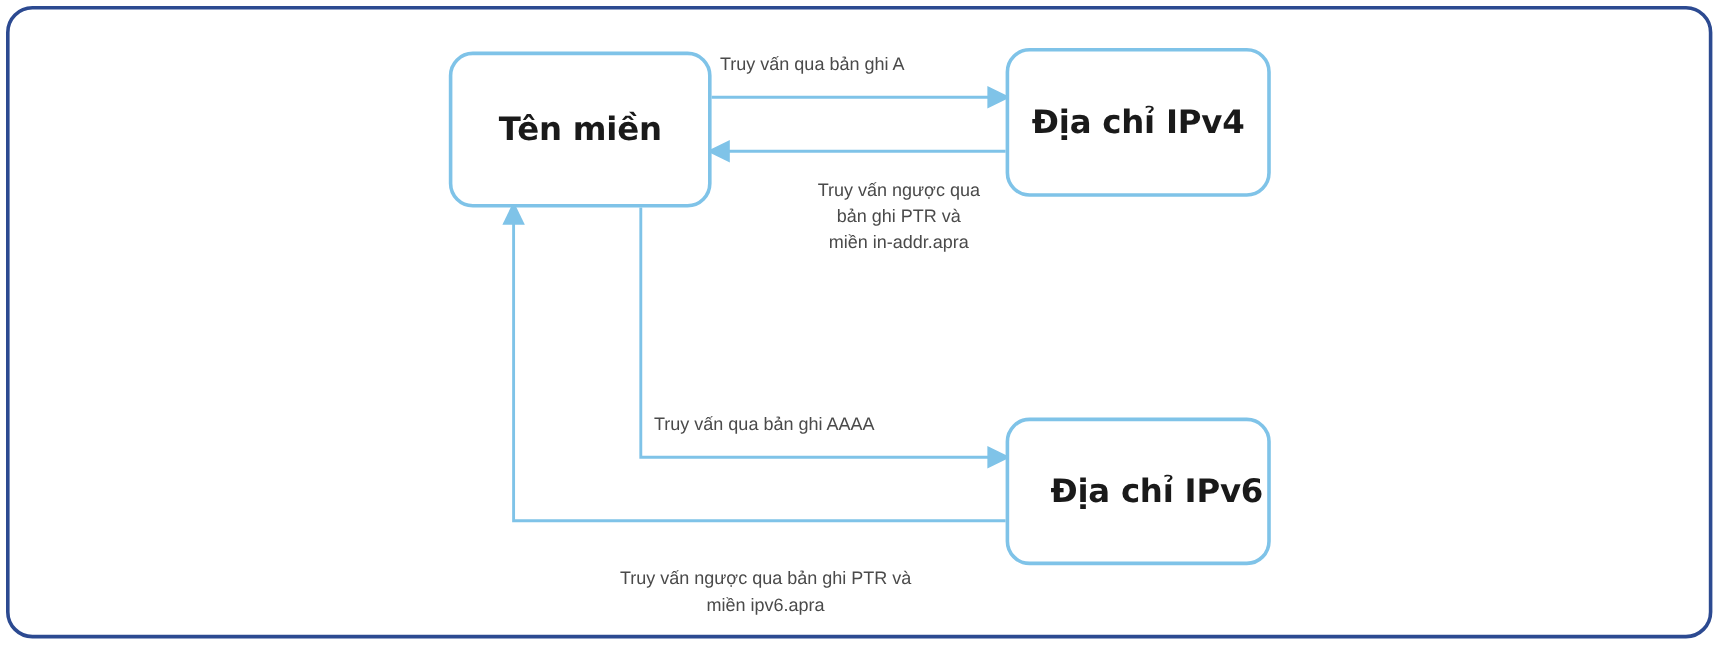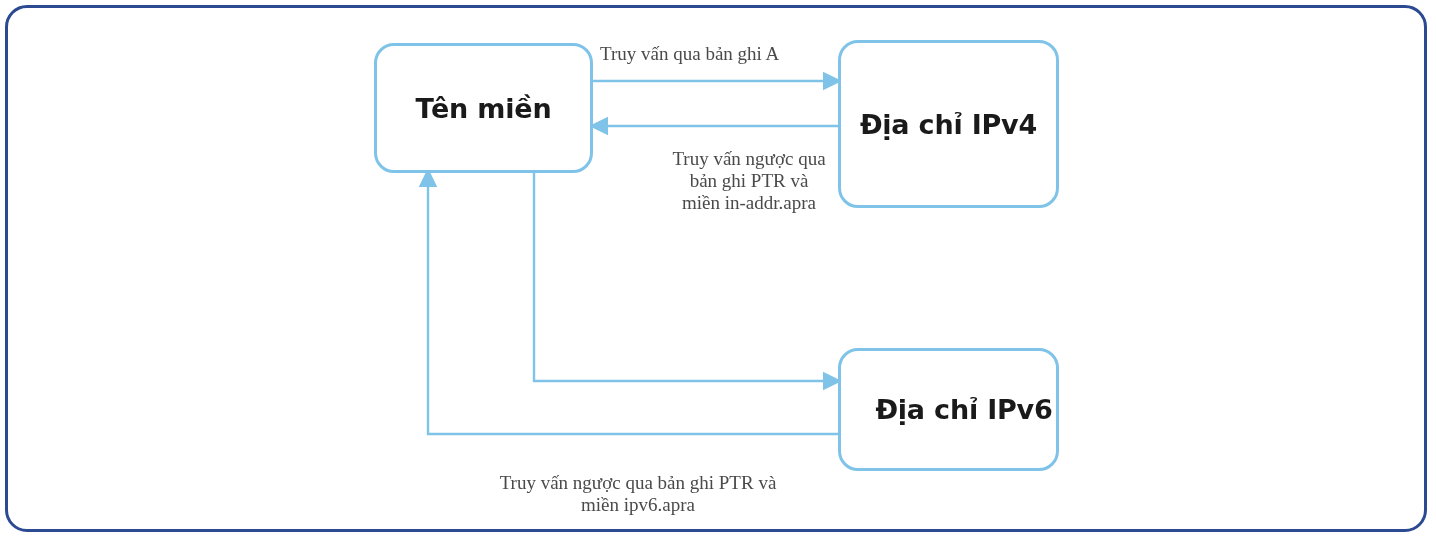--- a/index.html
+++ b/index.html
@@ -56,33 +56,33 @@
   #node-domain {
     left: 374px;
     top: 43px;
     width: 219px;
     height: 130px;
   }
   #node-ipv4 {
     left: 838px;
     top: 40px;
     width: 221px;
-    height: 168px;
+    height: 124px;
   }
   #node-ipv6 {
     left: 838px;
     top: 348px;
     width: 221px;
     height: 123px;
     padding-left: 31px;
   }
   .edge-label {
     position: absolute;
-    font-family: Liberation Serif, serif;
-    font-size: 19px;
+    font-family: Liberation Sans, sans-serif;
+    font-size: 15px;
     color: #4A4A4A;
     line-height: 22px;
     text-align: center;
     white-space: pre-line;
   }
   #label-a {
     left: 600px;
     top: 43px;
     width: 232px;
     text-align: left;
@@ -138,17 +138,18 @@
   <div class="node" id="node-ipv6">
     <span class="node-label">Địa chỉ IPv6</span>
   </div>
 
   <div class="edge-label" id="label-a">Truy vấn qua bản ghi A</div>
 
   <div class="edge-label" id="label-ptr4">Truy vấn ngược qua
 bản ghi PTR và
 miền in-addr.apra</div>
 
+  <div class="edge-label" id="label-aaaa">Truy vấn qua bản ghi AAAA</div>
 
   <div class="edge-label" id="label-ptr6">Truy vấn ngược qua bản ghi PTR và
 miền ipv6.apra</div>
 
 </div>
 
 </body></html>

